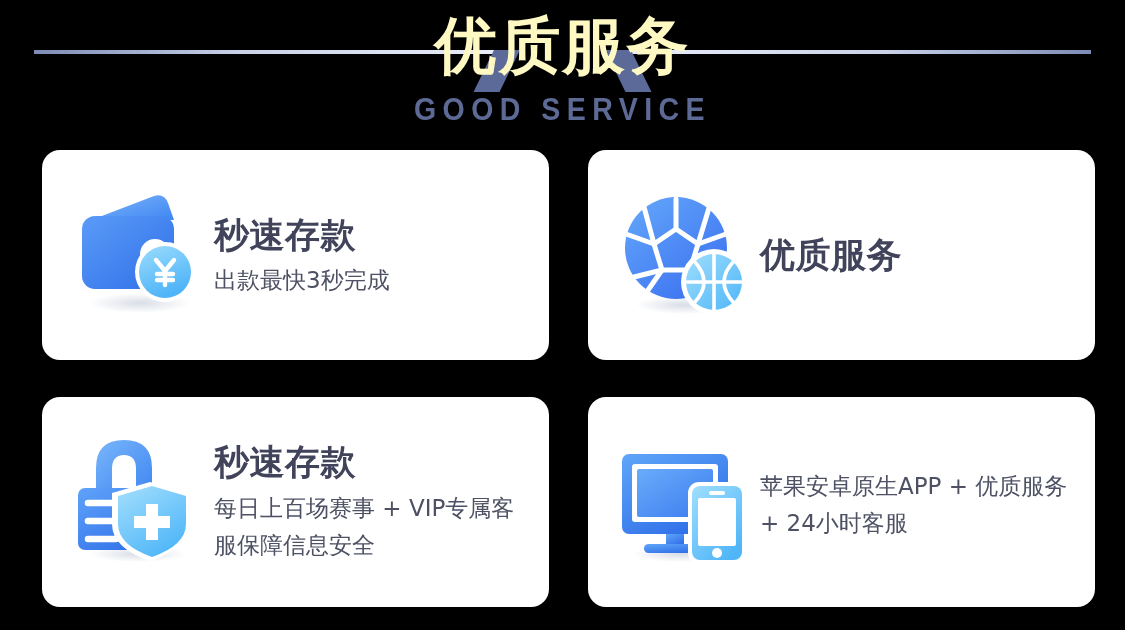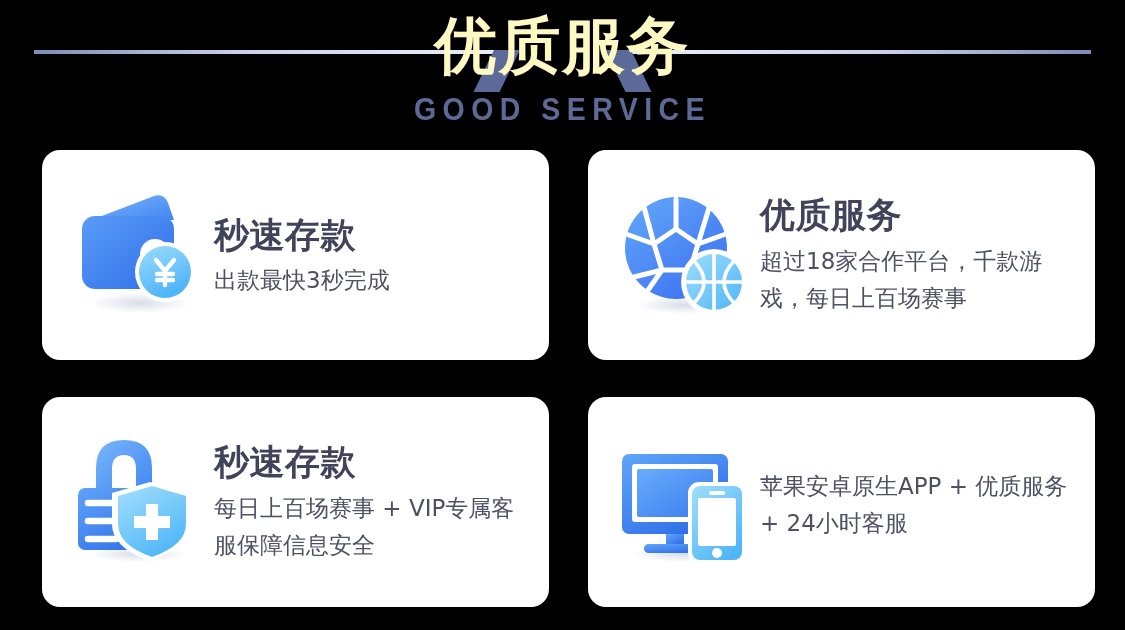--- a/index.html
+++ b/index.html
@@ -244,21 +244,20 @@
         <g fill="none" stroke="#ffffff" stroke-width="3.6" stroke-linecap="round">
           <path d="M100 69 L100 125"></path>
           <path d="M73 97 L127 97"></path>
           <path d="M80 76 Q100 97 80 118"></path>
           <path d="M120 76 Q100 97 120 118"></path>
         </g>
       </svg>
     </div>
     <div class="card-text">
       <div class="card-title">优质服务</div>
-      <div class="card-desc two-line">超过18家合作平台，千款游戏，每日上百场赛事</div>
     </div>
   </div>
 
   <div class="card">
     <div class="card-icon">
       <svg class="icon-svg" viewBox="0 0 140 140" xmlns="http://www.w3.org/2000/svg">
         <defs>
           <linearGradient id="l-body" x1="0" y1="0" x2="0.8" y2="1">
             <stop offset="0" stop-color="#5fa3f9"></stop>
               <stop offset="1" stop-color="#2f6ee8"></stop>

